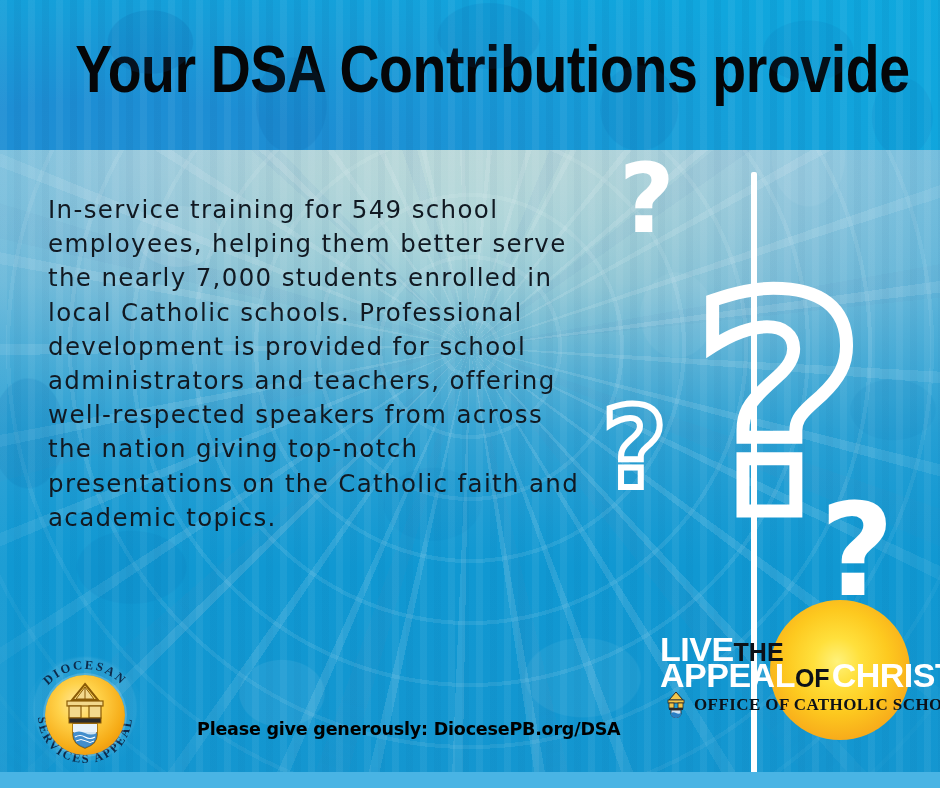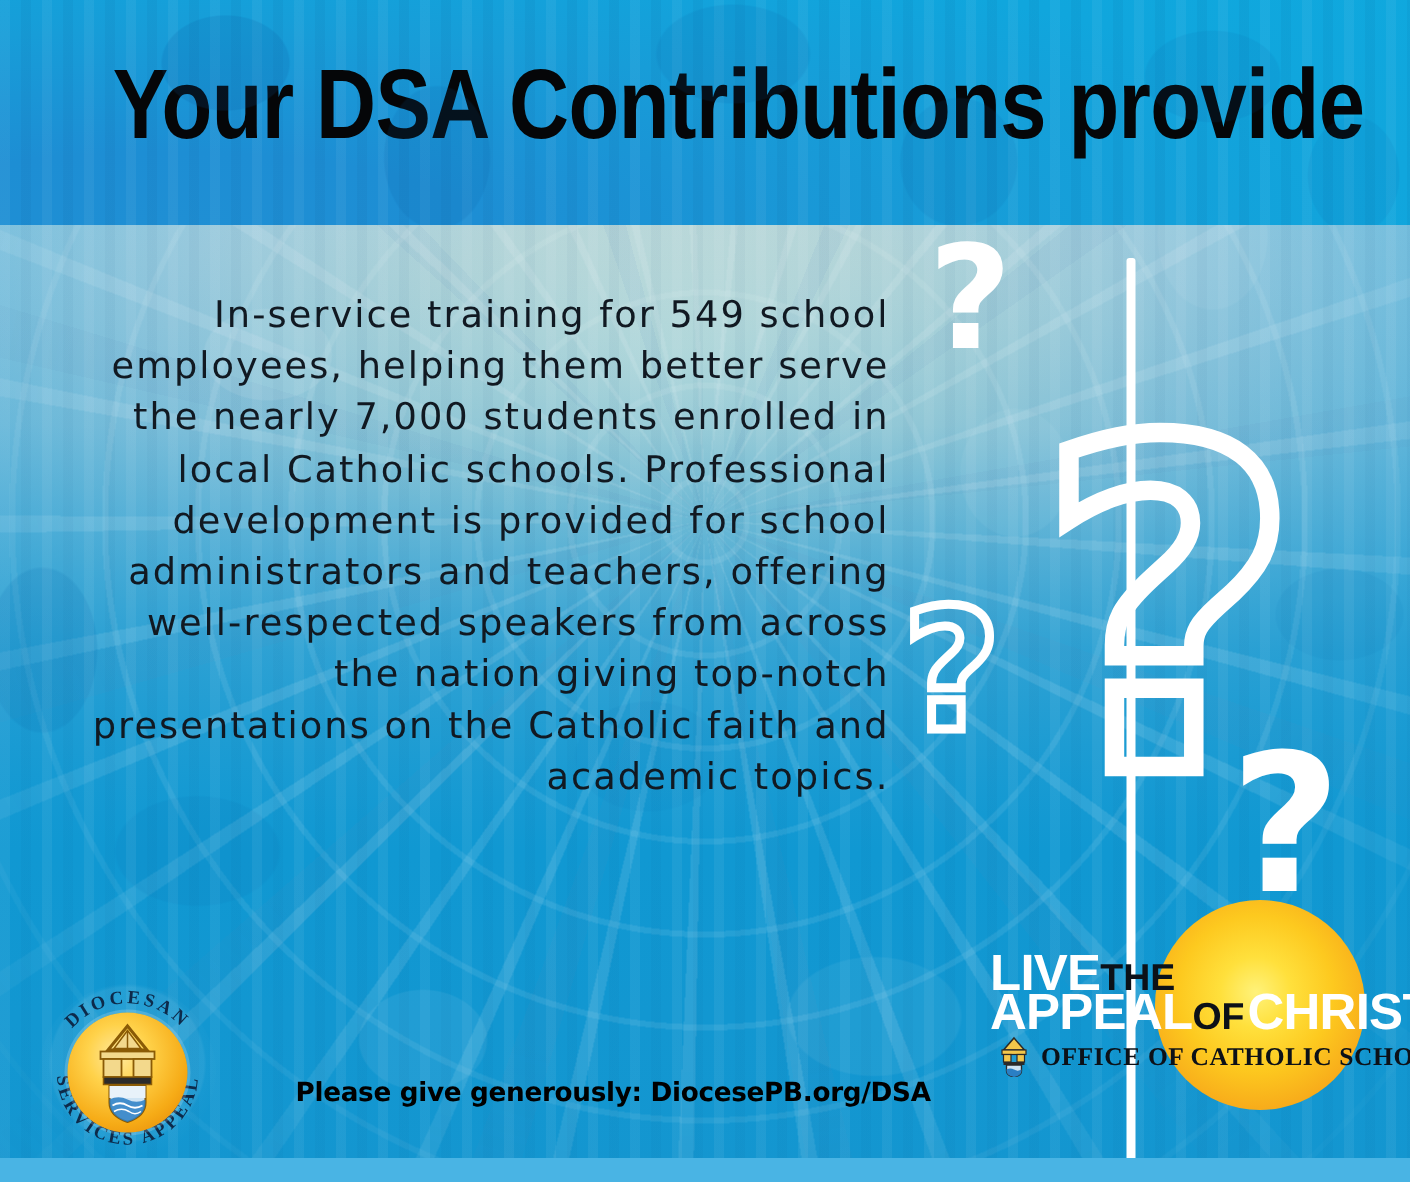--- a/index.html
+++ b/index.html
@@ -101,21 +101,21 @@
     letter-spacing:-0.5px;
     color:#050608;
     transform:scaleX(0.84);
     transform-origin:50% 50%;
     white-space:nowrap;
   }
 
   
   .body-copy{
     position:absolute;left:48px;top:193px;width:545px;
-    text-align:right;
+    text-align:left;
     font-family:"DejaVu Sans","Liberation Sans",sans-serif;
     font-weight:400;
     font-size:24.5px;
     line-height:34.2px;
     letter-spacing:1.35px;
     color:#111922;
     white-space:pre-line;
   }
 
   

